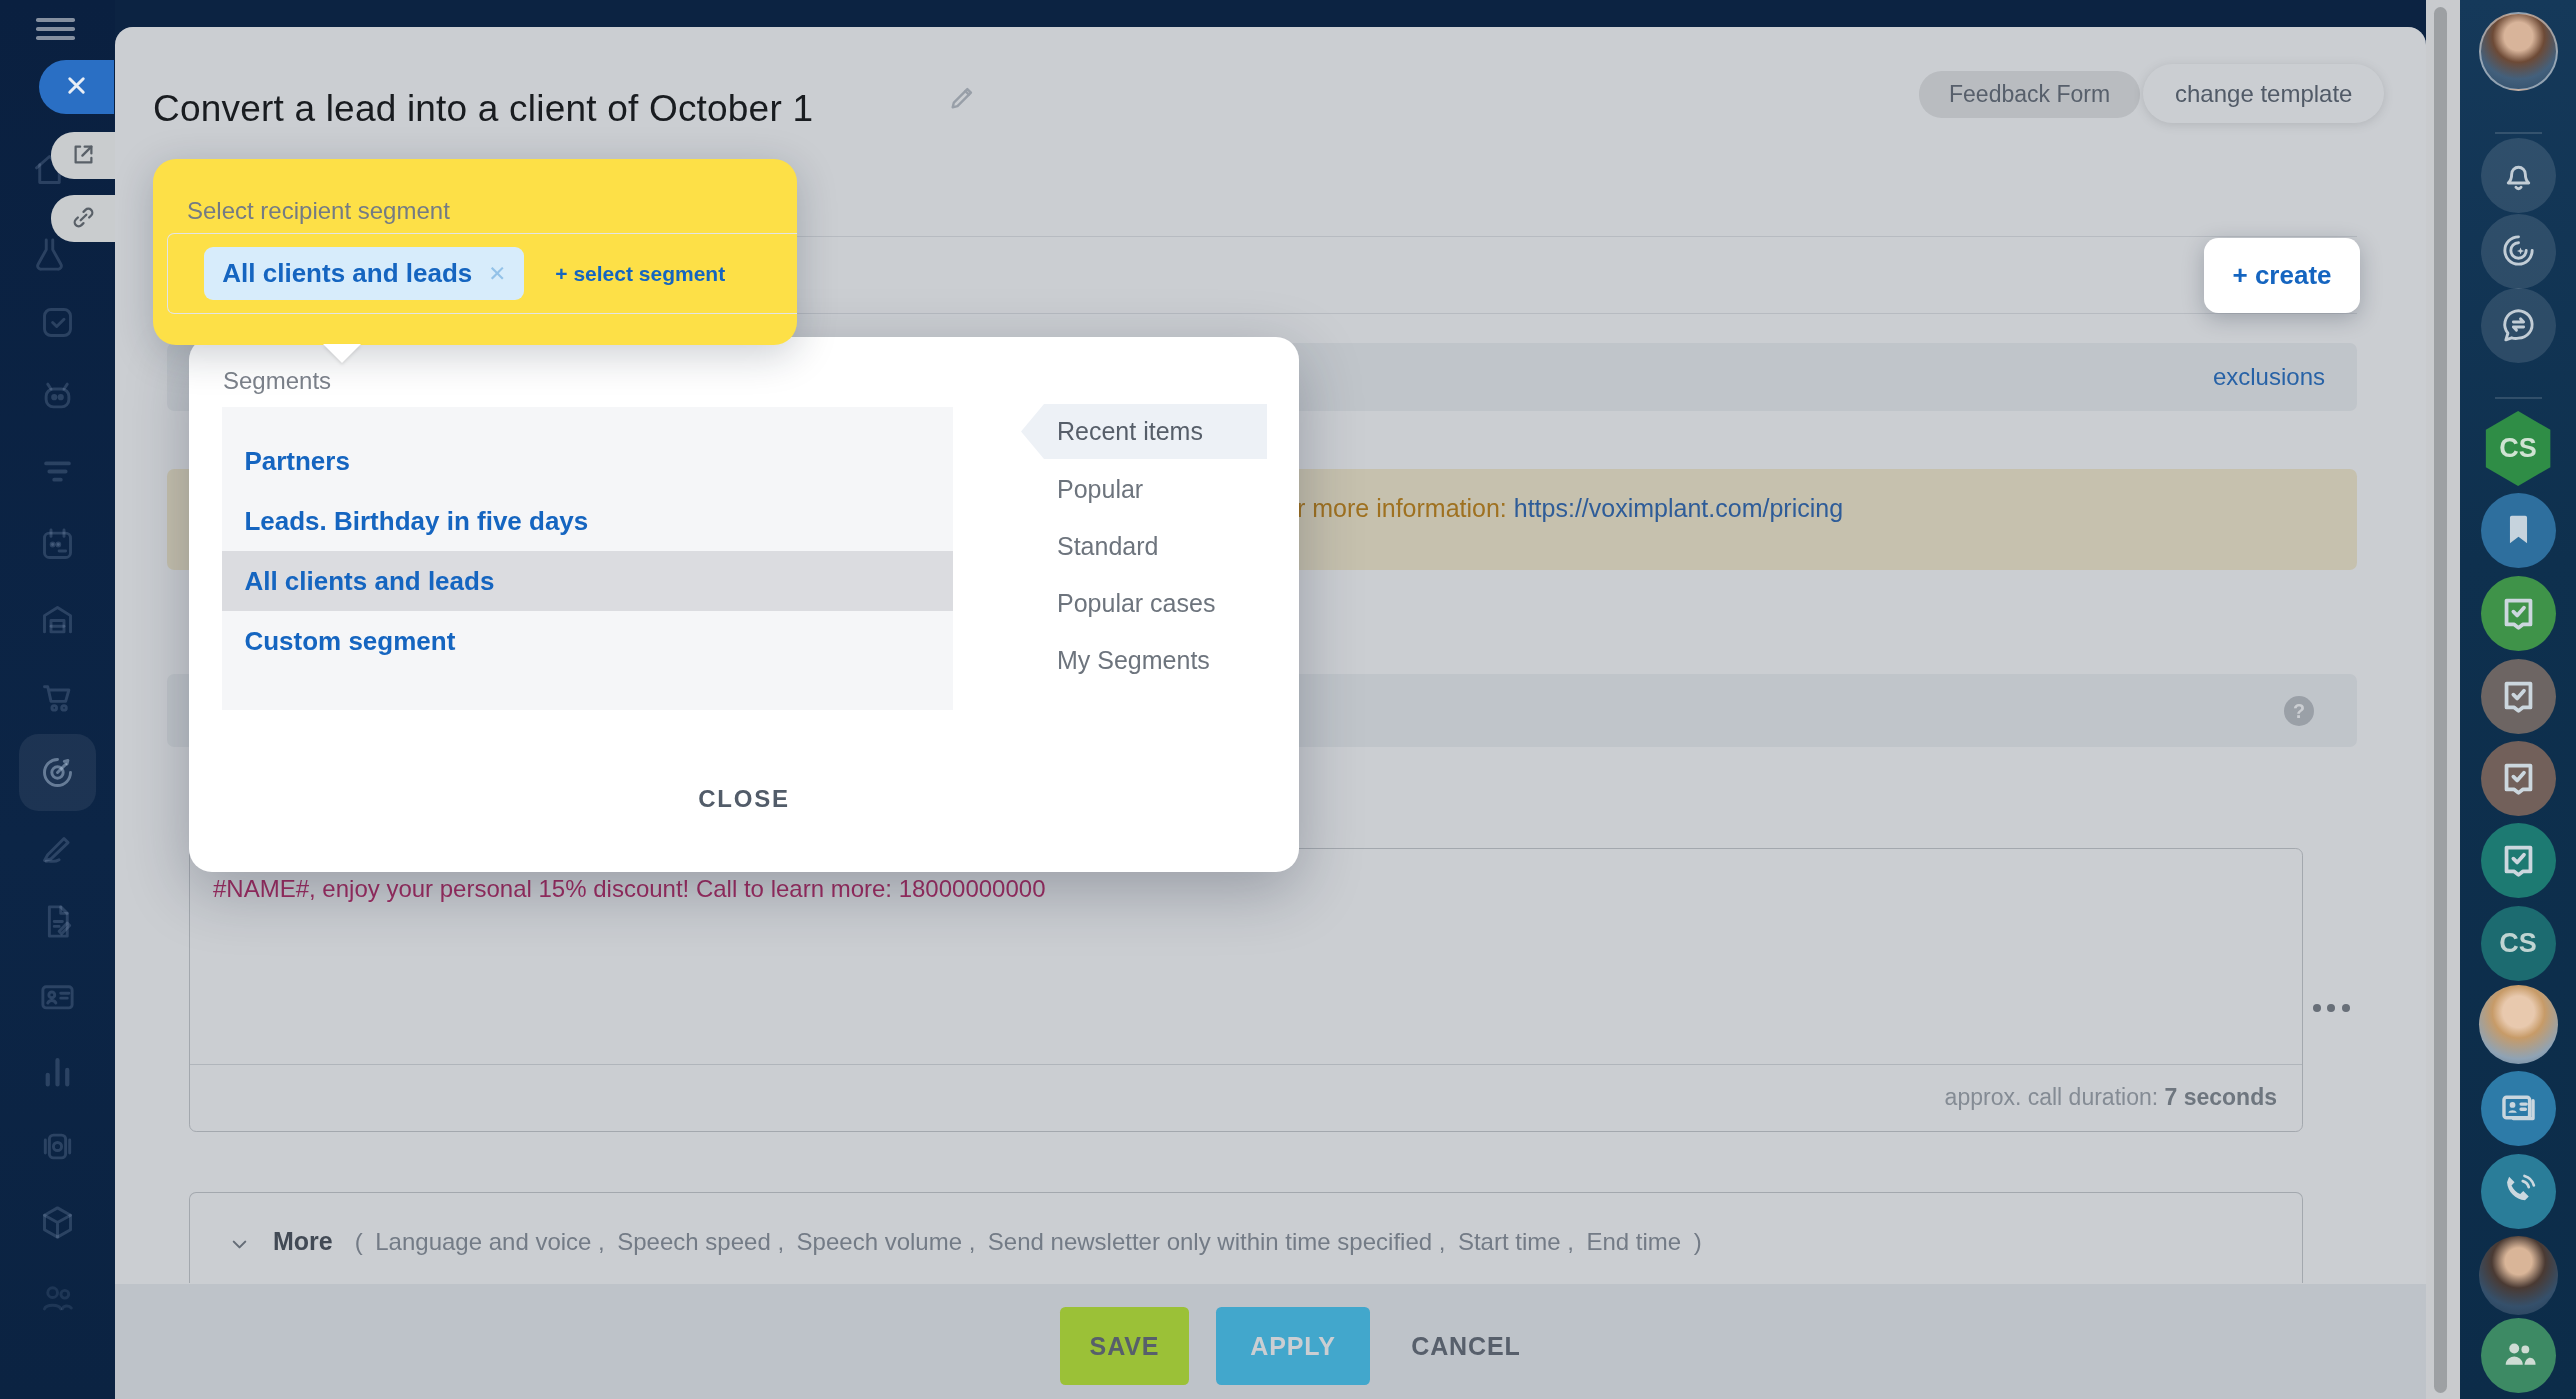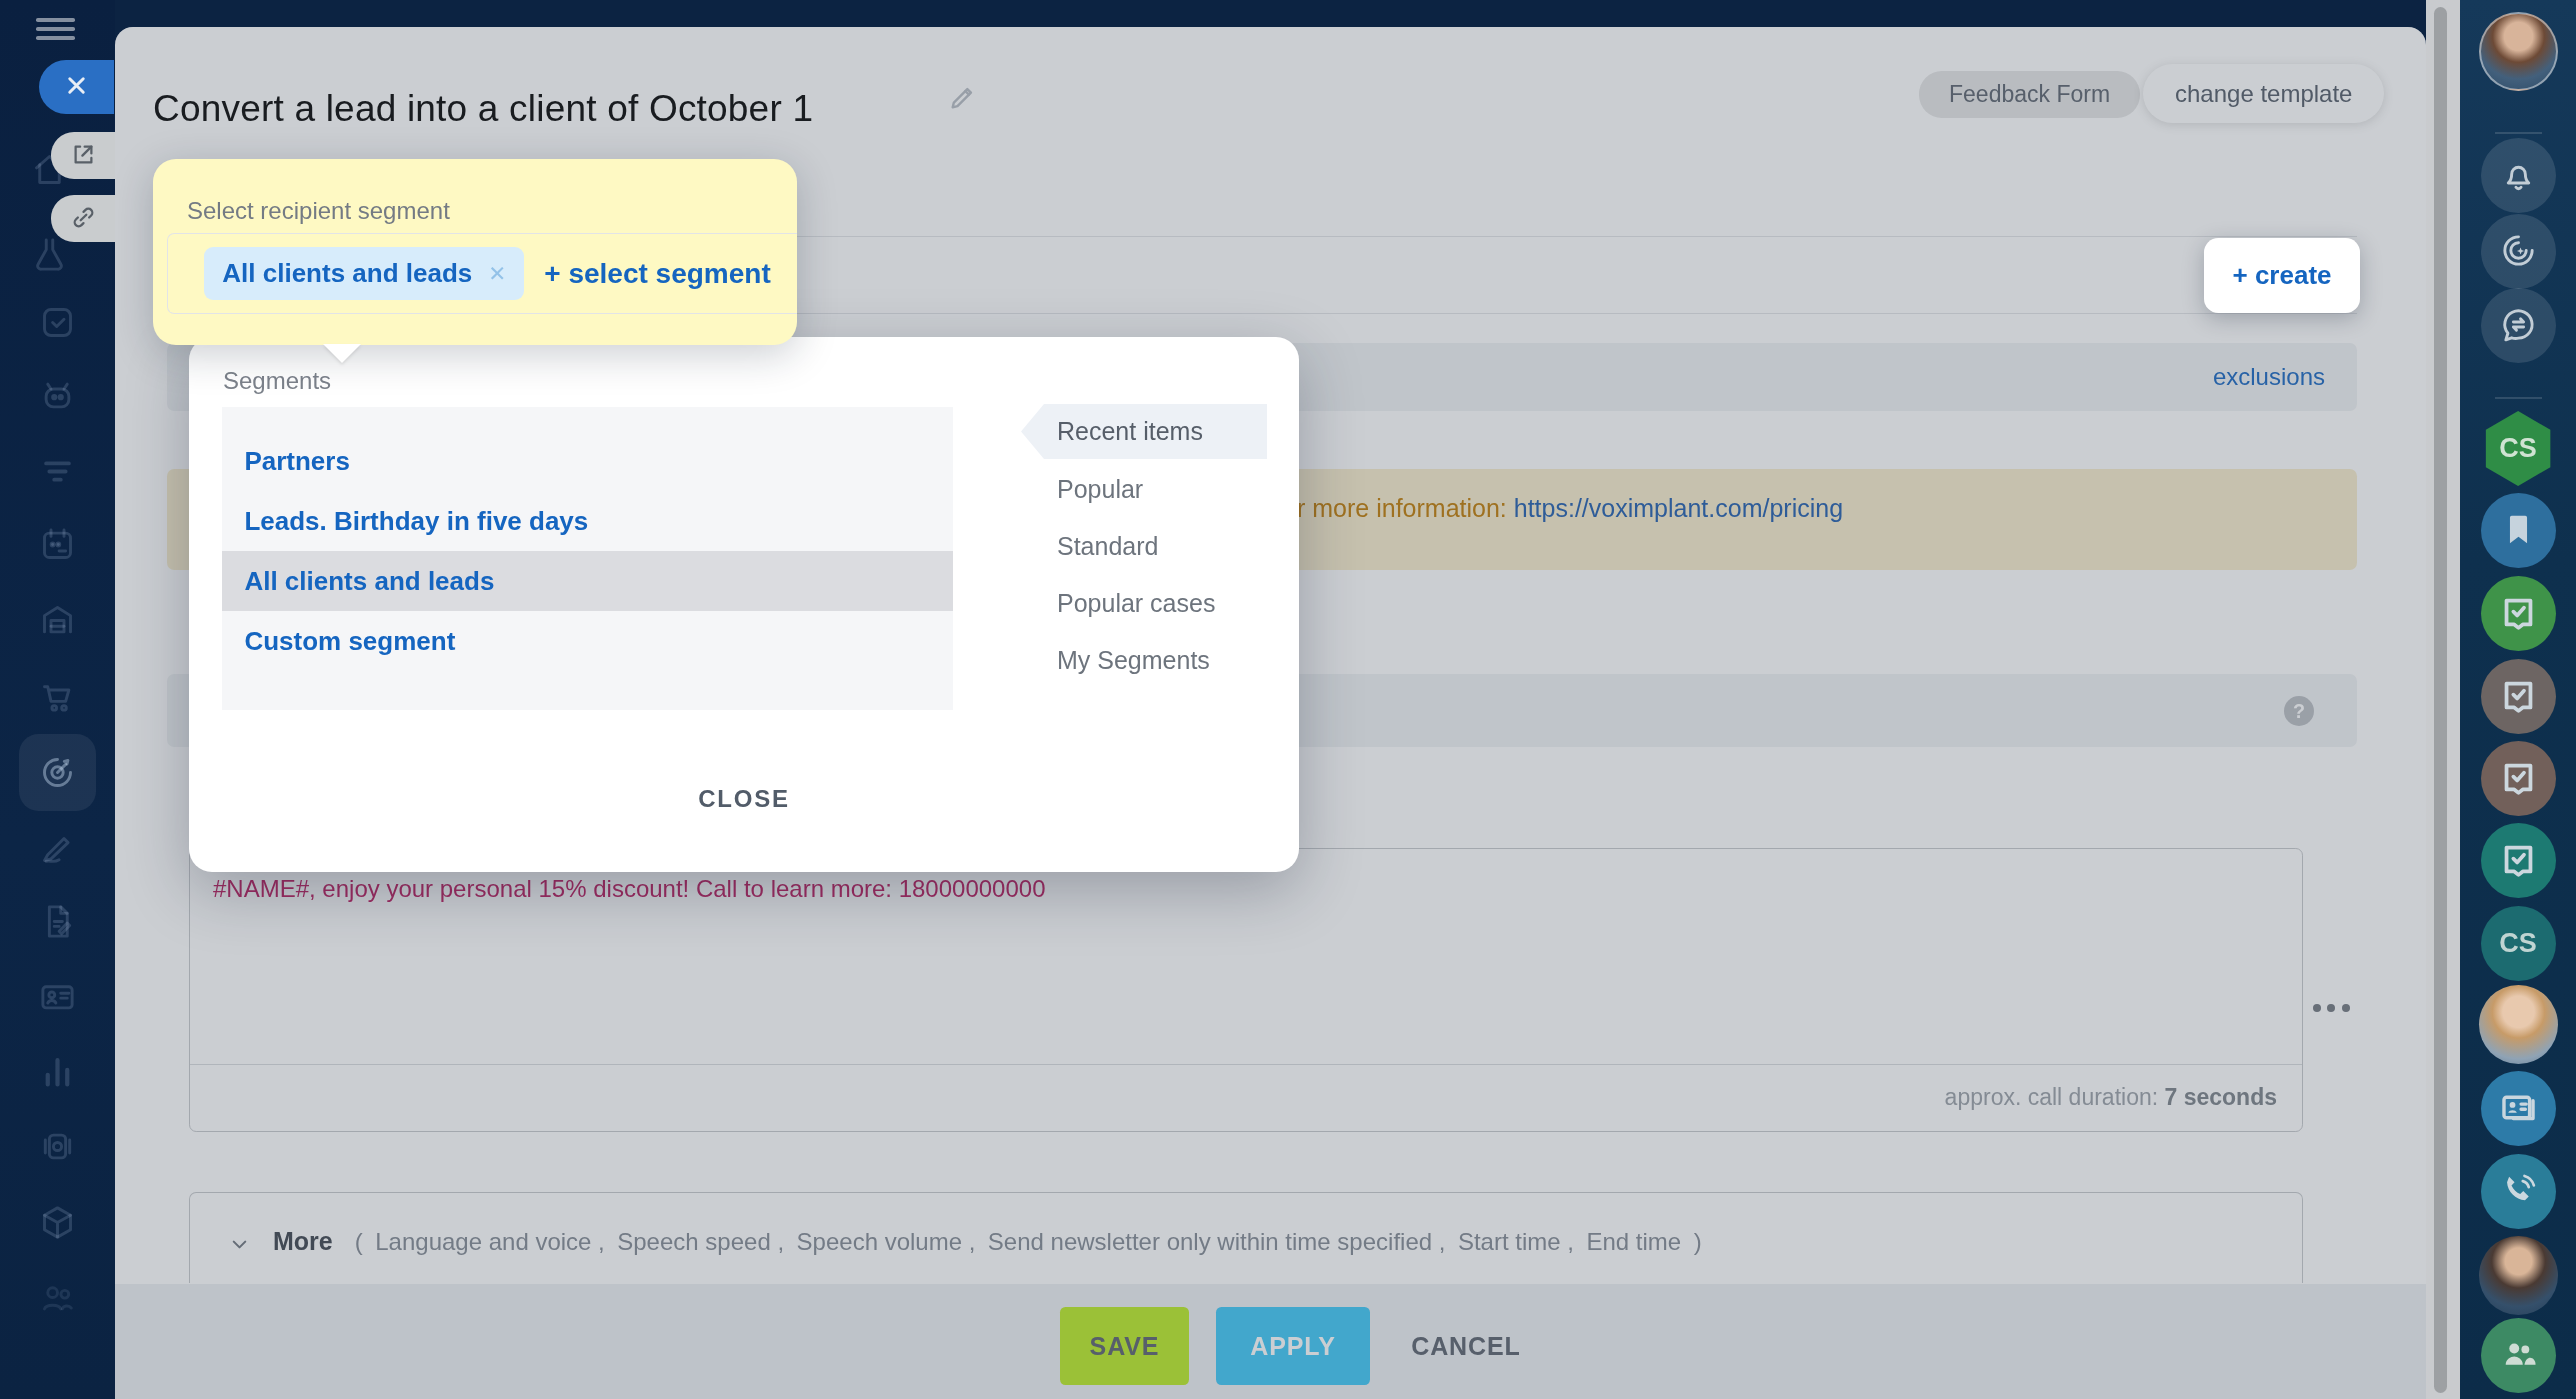--- a/index.html
+++ b/index.html
@@ -79,30 +79,30 @@
   .more-opt:not(:last-child)::after { content:" ,"; }
 
   .bottom-bar { left:0; top:1257px; width:2311px; height:116px; background:#edeff2; }
   .btn { position:absolute; top:23px; height:78px; border:none; border-radius:5.4px;
     font-family:inherit; font-size:25px; font-weight:700; letter-spacing:0.9px; cursor:pointer; }
   .btn-save { left:945px; width:129px; background:var(--save-green,#bbed21); color:#59616c; }
   .btn-apply { left:1101px; width:154px; background:var(--apply-blue,#3bc7f6); color:#ffffff; }
   .btn-cancel { left:1284px; width:134px; background:transparent; color:#59616c; }
 
   
-  .segment-card { left:38px; top:132px; width:644px; height:186px; background:#fef9c3; border-radius:23px;
+  .segment-card { left:38px; top:132px; width:644px; height:186px; background:#fde047; border-radius:23px;
     box-shadow:0 9px 40px rgba(20,30,50,0.22); z-index:101; overflow:hidden; }
   .seg-card-label { position:absolute; left:34px; top:38px; font-size:24px; color:#747b84; }
   .seg-card-row { position:absolute; left:14.3px; top:74px; right:-1.8px; height:81px;
     border:0.9px solid #e2e4e7; border-right:none; border-radius:7.2px 0 0 7.2px;
     display:flex; align-items:center; padding-left:36px; }
   .seg-chip { height:53px; border-radius:9px; background:#d7ecfb; display:flex; align-items:center;
     padding:0 18px; font-size:26px; font-weight:700; color:var(--accent,#1565c0); cursor:pointer; }
   .seg-chip .chip-x { margin-left:16px; color:#93c2e8; font-size:21.5px; font-weight:700; cursor:pointer; }
-  .select-segment-link { margin-left:20px; font-size:28px; font-weight:700; color:var(--accent,#1565c0); cursor:pointer; }
+  .select-segment-link { margin-left:31px; font-size:21px; font-weight:700; color:var(--accent,#1565c0); cursor:pointer; }
   .card-caret { left:208px; top:317px; width:0; height:0; z-index:102;
     border-left:19.7px solid transparent; border-right:19.7px solid transparent; border-top:19px solid #ffffff;
     filter:drop-shadow(0 2.7px 1.8px rgba(0,0,0,0.10)); }
 
   .create-btn { left:2089px; top:211px; width:156px; height:75px; background:#fff; border-radius:14.3px;
     box-shadow:0 5.4px 21.5px rgba(20,30,50,0.25); z-index:101; border:none; font-family:inherit;
     font-size:26px; font-weight:700; color:var(--accent,#1565c0); cursor:pointer; }
 
   .segments-popup { left:74px; top:310px; width:1110px; height:535px; background:#fff; border-radius:23px;
     box-shadow:0 18px 63px rgba(20,30,50,0.28); z-index:100; }

